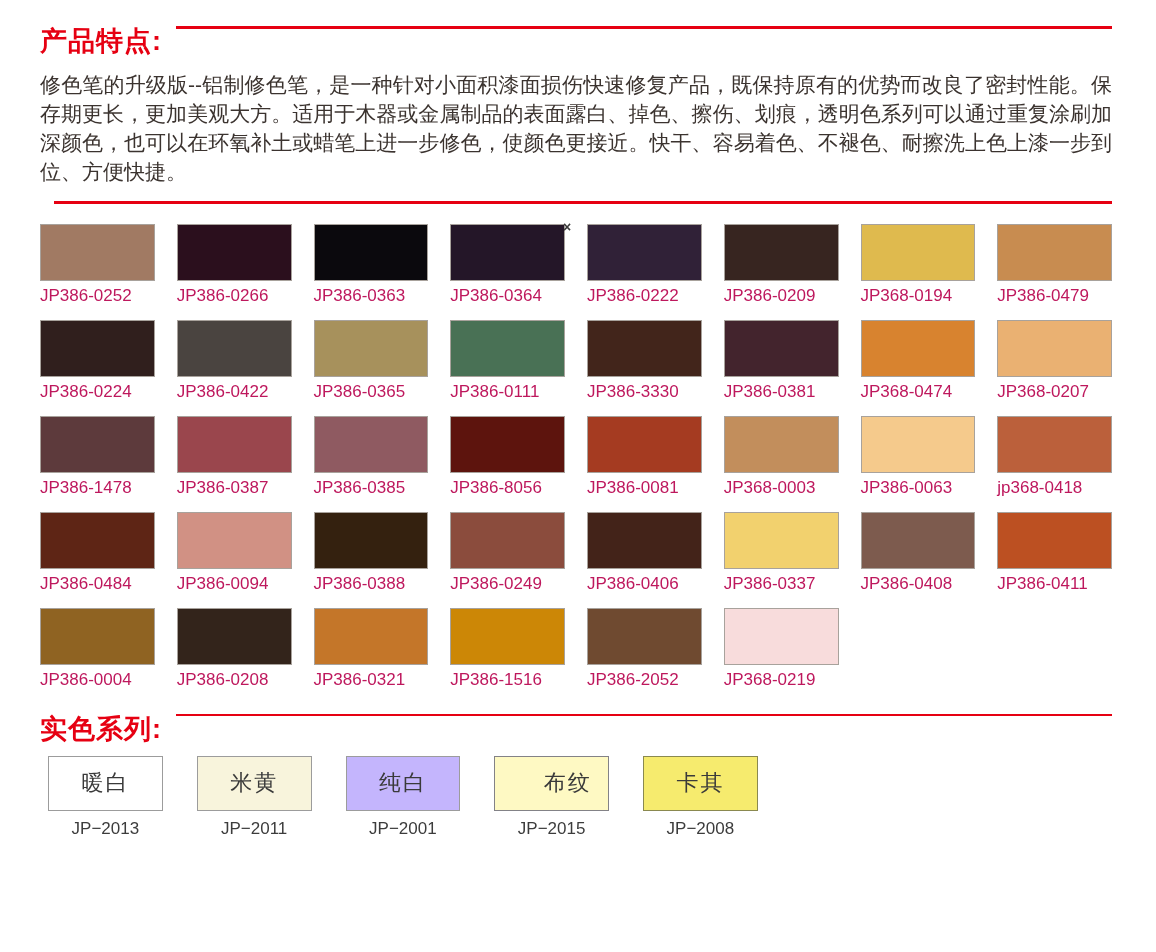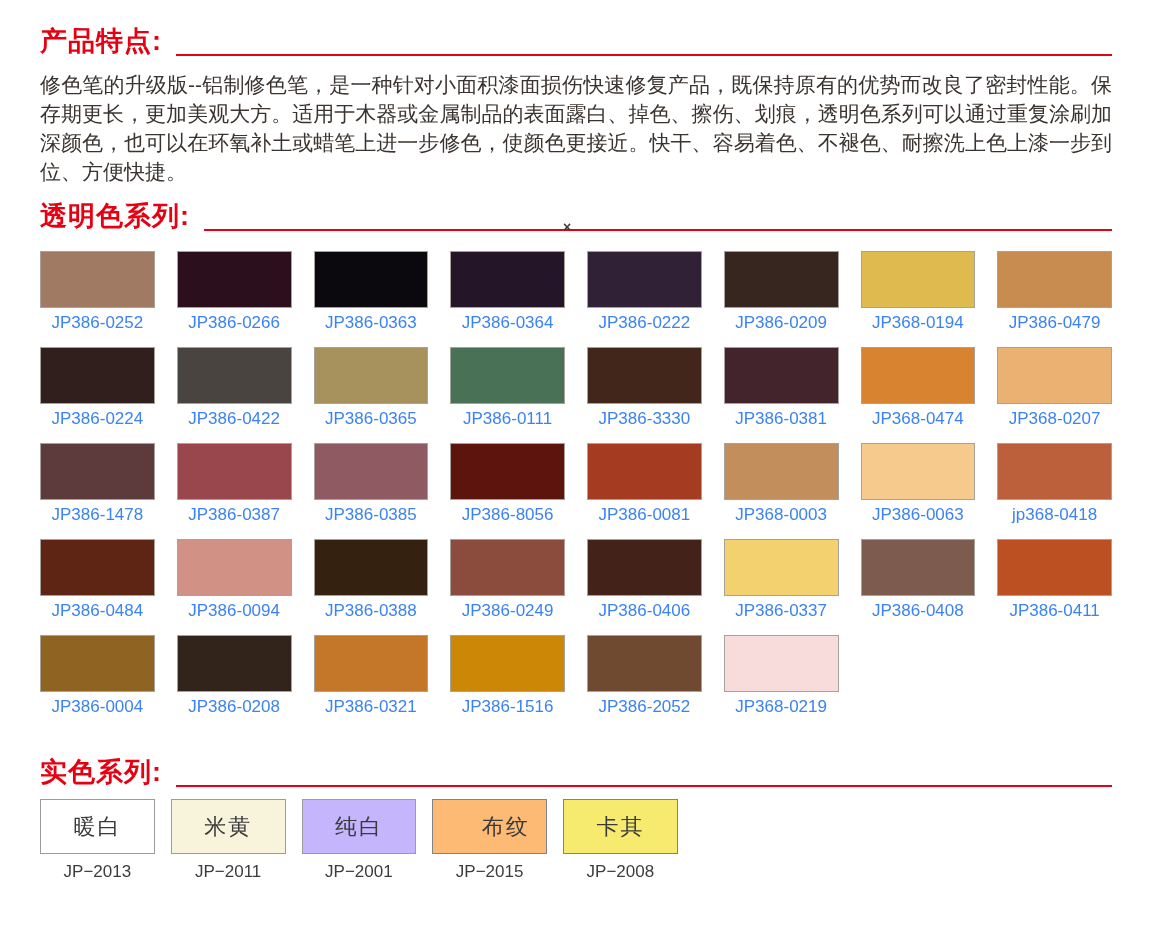--- a/index.html
+++ b/index.html
@@ -6,30 +6,30 @@
   .page{
     position:relative;
     width:1156px;height:952px;
     background:#ffffff;
     font-family:"Liberation Sans","DejaVu Sans",sans-serif;
     overflow:hidden;
   }
   .content{padding:0 44px 0 40px;}
 
   
-  .sec-head{display:flex;align-items:flex-end;}
+  .sec-head{display:flex;align-items:flex-start;}
   .sec-title{
     font-size:27px;font-weight:bold;color:#e60012;
     letter-spacing:1px;white-space:nowrap;line-height:30px;
   }
   .sec-line{flex:1;height:2.5px;background:#e60012;margin-left:14px;}
 
   .sec1{margin-top:26px;}
   .sec2{margin-top:15px;}
-  .sec3{margin-top:40px;}
+  .sec3{margin-top:24px;}
 
   
   .feature-text{
     margin-top:14px;
     font-size:21px;line-height:29px;color:#3b332f;
     text-align:justify;
   }
 
   
   .grid{
@@ -38,28 +38,28 @@
     grid-template-columns:repeat(8,1fr);
     column-gap:22px;row-gap:14px;
   }
   .cell{}
   .chip{
     height:57px;
     border:1px solid #a8a29c;
     box-sizing:border-box;
   }
   .code{
-    margin-top:5px;text-align:center;
-    font-size:17px;line-height:20px;color:#3b82f6;
+    margin-top:5px;text-align:left;
+    font-size:17px;line-height:20px;color:#be185d;
   }
 
   
   .solid-row{
     margin-top:12px;
-    display:flex;gap:16px;
+    display:flex;gap:34px;margin-left:8px;
   }
   .solid-cell{width:114.75px;}
   .solid-chip{
     height:55px;box-sizing:border-box;
     display:flex;align-items:center;justify-content:center;
     font-size:22px;color:#3a3a3a;letter-spacing:2px;
   }
   .solid-code{
     margin-top:8px;text-align:center;
     font-size:17px;line-height:20px;color:#3c3c3c;
@@ -77,21 +77,20 @@
 <div class="page">
   <div class="content">
 
     <div class="sec-head sec1">
       <span class="sec-title">产品特点:</span>
       <span class="sec-line"></span>
     </div>
     <div class="feature-text">修色笔的升级版--铝制修色笔，是一种针对小面积漆面损伤快速修复产品，既保持原有的优势而改良了密封性能。保存期更长，更加美观大方。适用于木器或金属制品的表面露白、掉色、擦伤、划痕，透明色系列可以通过重复涂刷加深颜色，也可以在环氧补土或蜡笔上进一步修色，使颜色更接近。快干、容易着色、不褪色、耐擦洗上色上漆一步到位、方便快捷。</div>
 
     <div class="sec-head sec2">
-      <span class="sec-title">透明色系列:</span>
       <span class="sec-line"></span>
     </div>
     <div class="grid">
         <div class="cell">
           <div class="chip" style="background: rgb(161, 122, 99);"></div>
           <div class="code">JP386-0252</div>
         </div>
         <div class="cell">
           <div class="chip" style="background: rgb(43, 15, 29);"></div>
           <div class="code">JP386-0266</div>
@@ -253,21 +252,21 @@
         </div>
         <div class="solid-cell">
           <div class="solid-chip" style="background: rgb(248, 244, 220); border: 1px solid rgb(156, 156, 156);">米黄</div>
           <div class="solid-code">JP−2011</div>
         </div>
         <div class="solid-cell">
           <div class="solid-chip" style="background: #c4b5fd; border: 1px solid rgb(156, 156, 156);">纯白</div>
           <div class="solid-code">JP−2001</div>
         </div>
         <div class="solid-cell">
-          <div class="solid-chip" style="background: #fdba74; border: 1px solid rgb(131, 130, 135); padding-left: 32px;">布纹</div>
+          <div class="solid-chip" style="background: #fef9c3; border: 1px solid rgb(131, 130, 135); padding-left: 32px;">布纹</div>
           <div class="solid-code">JP−2015</div>
         </div>
         <div class="solid-cell">
           <div class="solid-chip" style="background: rgb(246, 235, 110); border: 1px solid rgb(138, 137, 80);">卡其</div>
           <div class="solid-code">JP−2008</div>
         </div>
       </div>
 
   </div>
 

